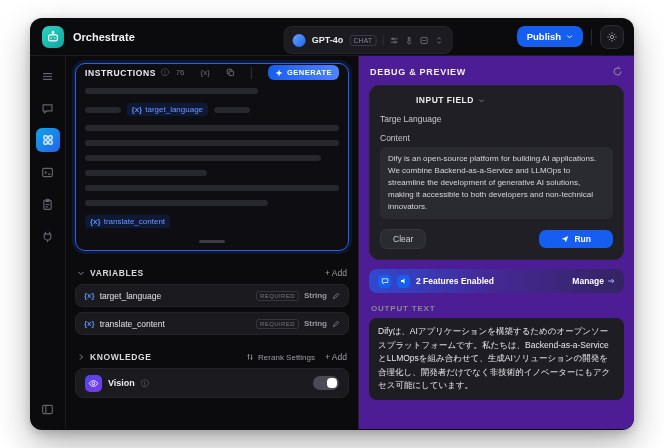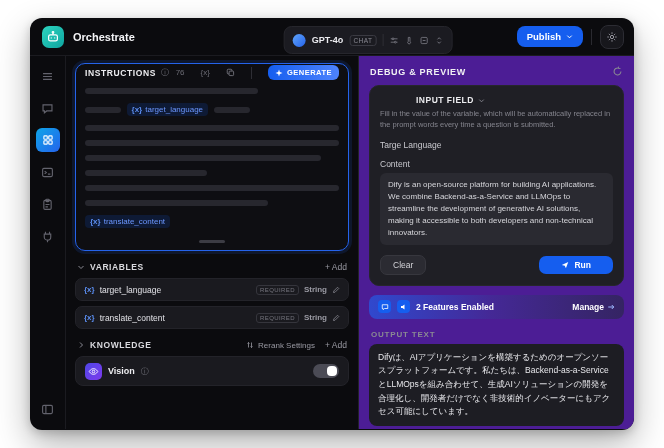--- a/index.html
+++ b/index.html
@@ -38,21 +38,21 @@
   .char-count { font-size:8px; color:#6c6c75; }
   .tool-x { font-size:8px; color:#6c6c75; cursor:pointer; }
   .gen-btn { display:flex; align-items:center; gap:4px; background:linear-gradient(90deg,#155eef,#4e83fd); color:#fff; border:none; font-family:inherit; font-size:7.5px; font-weight:bold; letter-spacing:.5px; border-radius:6px; padding:3px 7px; cursor:pointer; }
   .skeleton { flex:1; }
   .skel-row { display:flex; align-items:center; gap:6px; margin-bottom:9px; }
   .bar { height:6px; border-radius:3px; background:#27272e; }
   .chip { display:inline-flex; align-items:center; gap:3px; background:rgba(21,94,239,.16); border-radius:4px; padding:2px 5px; font-size:8px; color:#6c97ff; cursor:pointer; white-space:nowrap; }
   .chip-x { color:#5b8def; font-weight:bold; }
   .drag-handle { width:26px; height:3px; border-radius:2px; background:#3c3c44; margin:2px auto 3px; }
 
-  .section-head { display:flex; align-items:center; gap:5px; margin:11px 2px 6px; }
+  .section-head { display:flex; align-items:center; gap:5px; margin:17px 2px 6px; }
   .section-title { font-size:8.5px; font-weight:bold; letter-spacing:.6px; color:#d9d9de; }
   .sec-right { margin-left:auto; display:flex; align-items:center; gap:10px; }
   .add-label { font-size:8.5px; color:#9a9aa3; cursor:pointer; }
   .rerank { display:flex; align-items:center; gap:4px; font-size:8px; color:#9a9aa3; cursor:pointer; }
   .chev { color:#8a8a93; display:inline-flex; }
 
   .var-row { display:flex; align-items:center; gap:5px; background:#1a1a1f; border:1px solid #232329; border-radius:7px; height:23px; padding:0 8px; margin-bottom:5px; cursor:pointer; }
   .vx { font-size:8px; font-weight:bold; color:#5b8def; }
   .vname { font-size:8.5px; color:#e2e2e7; }
   .grow { flex:1; }
@@ -356,21 +356,20 @@
 
       <div class="input-card">
         <div class="if-head">
           <span class="if-title">INPUT FIELD</span>
           <span class="chev">
               <svg width="7" height="7" viewBox="0 0 16 16" fill="none" stroke="currentColor" stroke-width="2">
                 <path d="M3 6l5 5 5-5"></path>
               </svg>
             </span>
         </div>
-        <div class="if-desc">Fill in the value of the variable, which will be automatically replaced in the prompt words every time a question is submitted.</div>
 
         <div class="field-label">Targe Language</div>
 
         <div class="field-label">Content</div>
         <div class="textarea">Dify is an open-source platform for building AI applications. We combine Backend-as-a-Service and LLMOps to streamline the development of generative AI solutions, making it accessible to both developers and non-technical innovators.</div>
 
         <div class="btn-row">
           <button class="clear-btn"><span>Clear</span></button>
           <button class="run-btn">
             <svg width="8" height="8" viewBox="0 0 16 16" fill="#fff">

